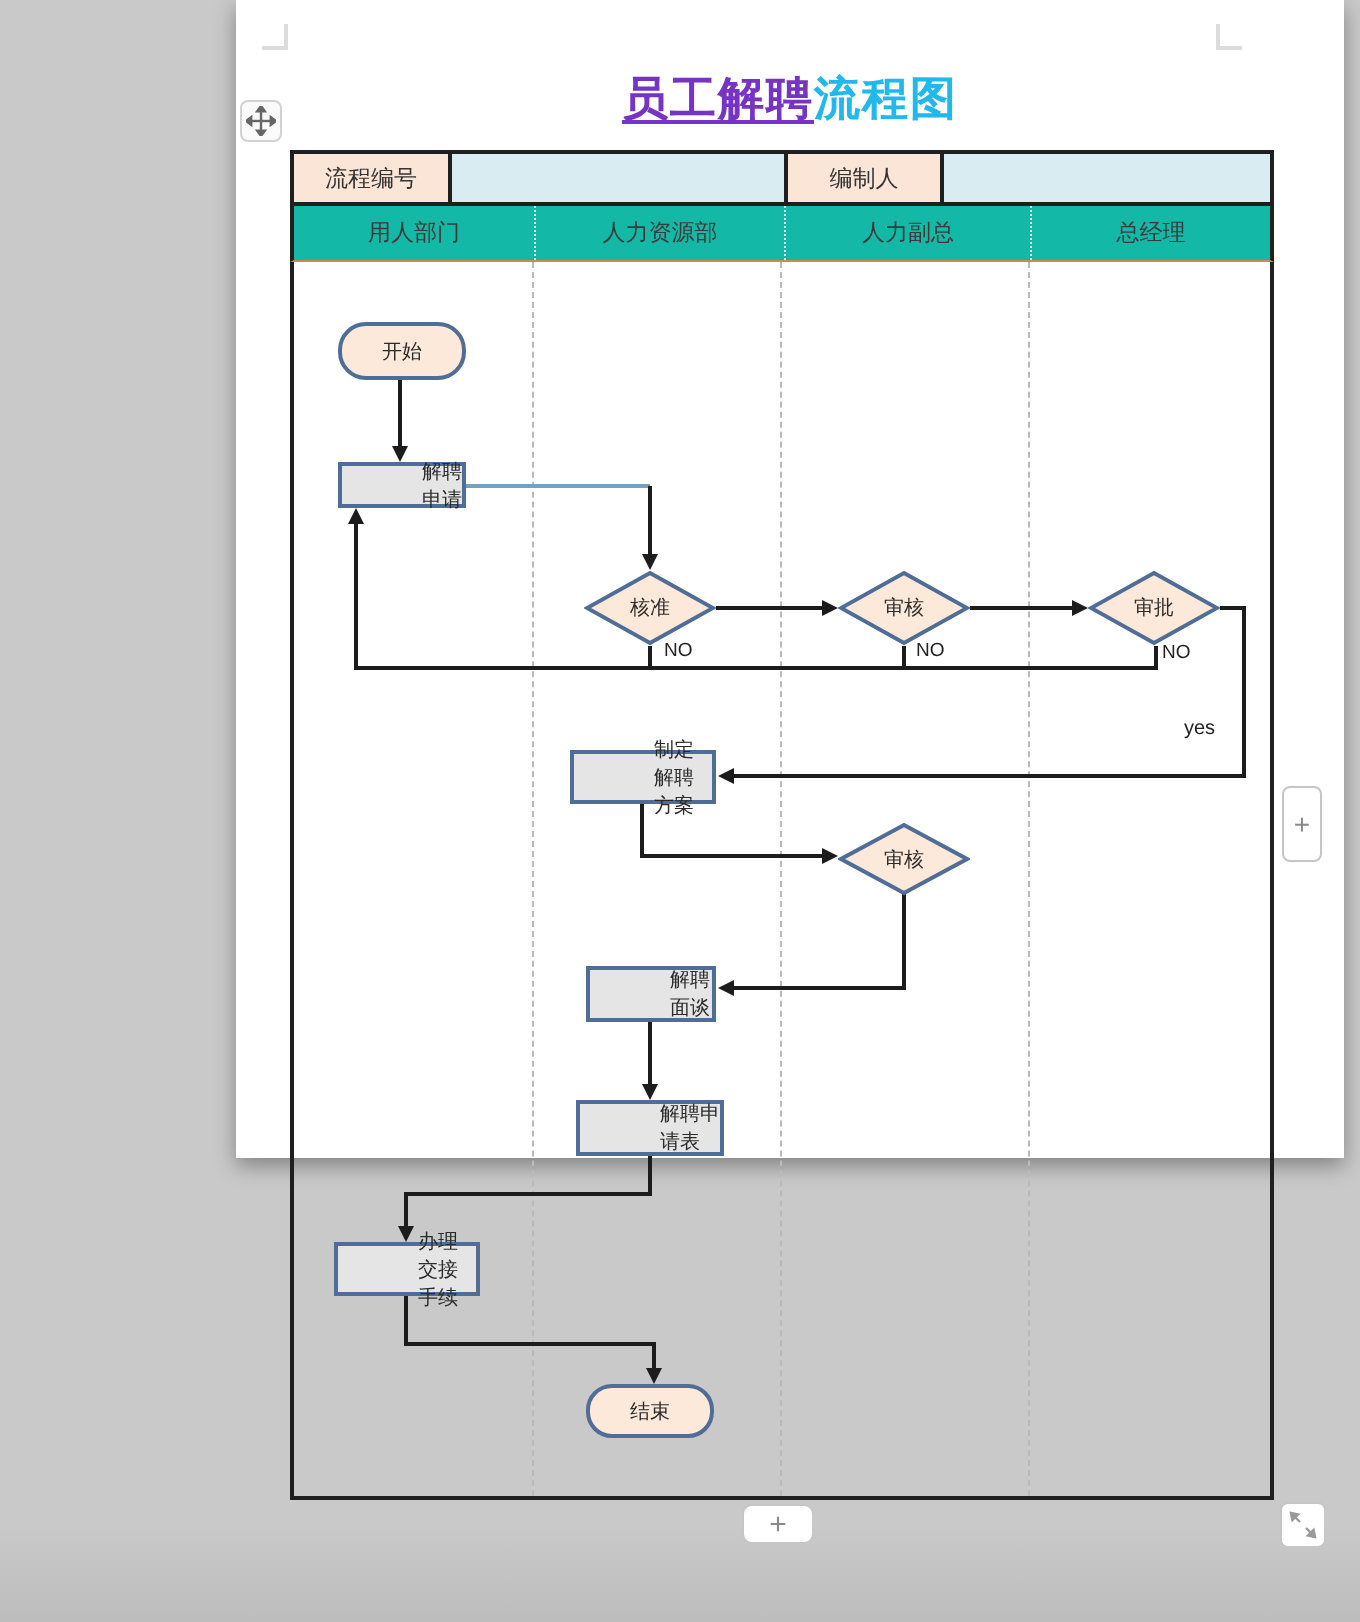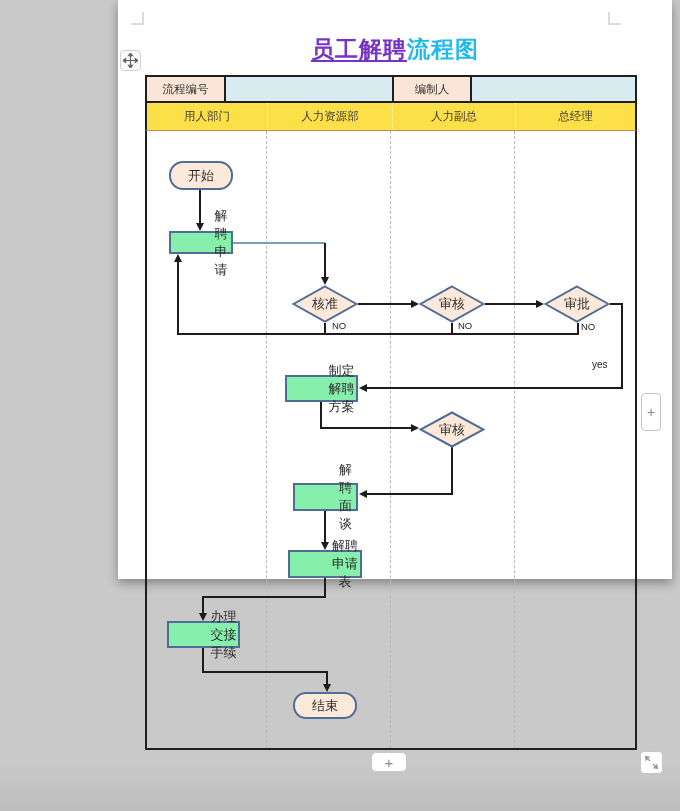--- a/index.html
+++ b/index.html
@@ -25,32 +25,32 @@
   .tbl { position:absolute; left:27px; top:75px; width:492px; height:675px; }
   .row1 { position:absolute; left:0; top:0; width:492px; height:28px; display:flex;
     border:2px solid #1f1f1f;align-items:flex-end; }
   .row1 .c { height:100%; border-right:2px solid #1f1f1f; display:flex; align-items:center;
     justify-content:center; font-size:11.5px; color:#333; }
   .row1 .c:last-child { border-right:none; }
   .cell-peach { background:#fbe5d6; }
   .cell-blue  { background:#d9ecf2; }
   .row2 { position:absolute; left:0; top:28px; width:492px; height:28px; display:flex;
     border-left:2px solid #1f1f1f; border-right:2px solid #1f1f1f; border-bottom:1px solid #c98b4e;
-    background:#fde047; }
+    background:#14b8a6; }
   .row2 .c { height:100%; display:flex; align-items:center; justify-content:center;
     font-size:11.5px; color:#3a3a3a; border-left:1px dotted rgba(255,255,255,.85); }
   .row2 .c:first-child { border-left:none; }
   .lanebody { position:absolute; left:0; top:56px; width:492px; height:619px;
     border:2px solid #1f1f1f; border-top:none; }
   .laneline { position:absolute; top:0; width:0; height:100%; border-left:1px dashed #b9b9b9; }
 
   
   .node { position:absolute; display:flex; align-items:center; justify-content:center;
-    font-size:13px; color:#2b2b2b;text-align:center; }
-  .shape-rect { background:#86efac; border:2px solid #4f6d96;padding-left:40px; }
+    font-size:10px; color:#2b2b2b; }
+  .shape-rect { background:#e5e5e5; border:2px solid #4f6d96;padding-left:40px; }
   .shape-stadium { background:#fde9d9; border:2px solid #4f6d96; border-radius:14px; }
   .diamond { background:transparent; }
   .diamond svg { position:absolute; left:0; top:0; }
   .diamond .nlabel { position:relative; z-index:2; }
 
   
   .hline,.vline { position:absolute; background:#1c1c1c; }
   .hline { height:2px; } .vline { width:2px; }
   .hline.blue { background:#76a0bd; }
   .ah { position:absolute; width:0; height:0; }

